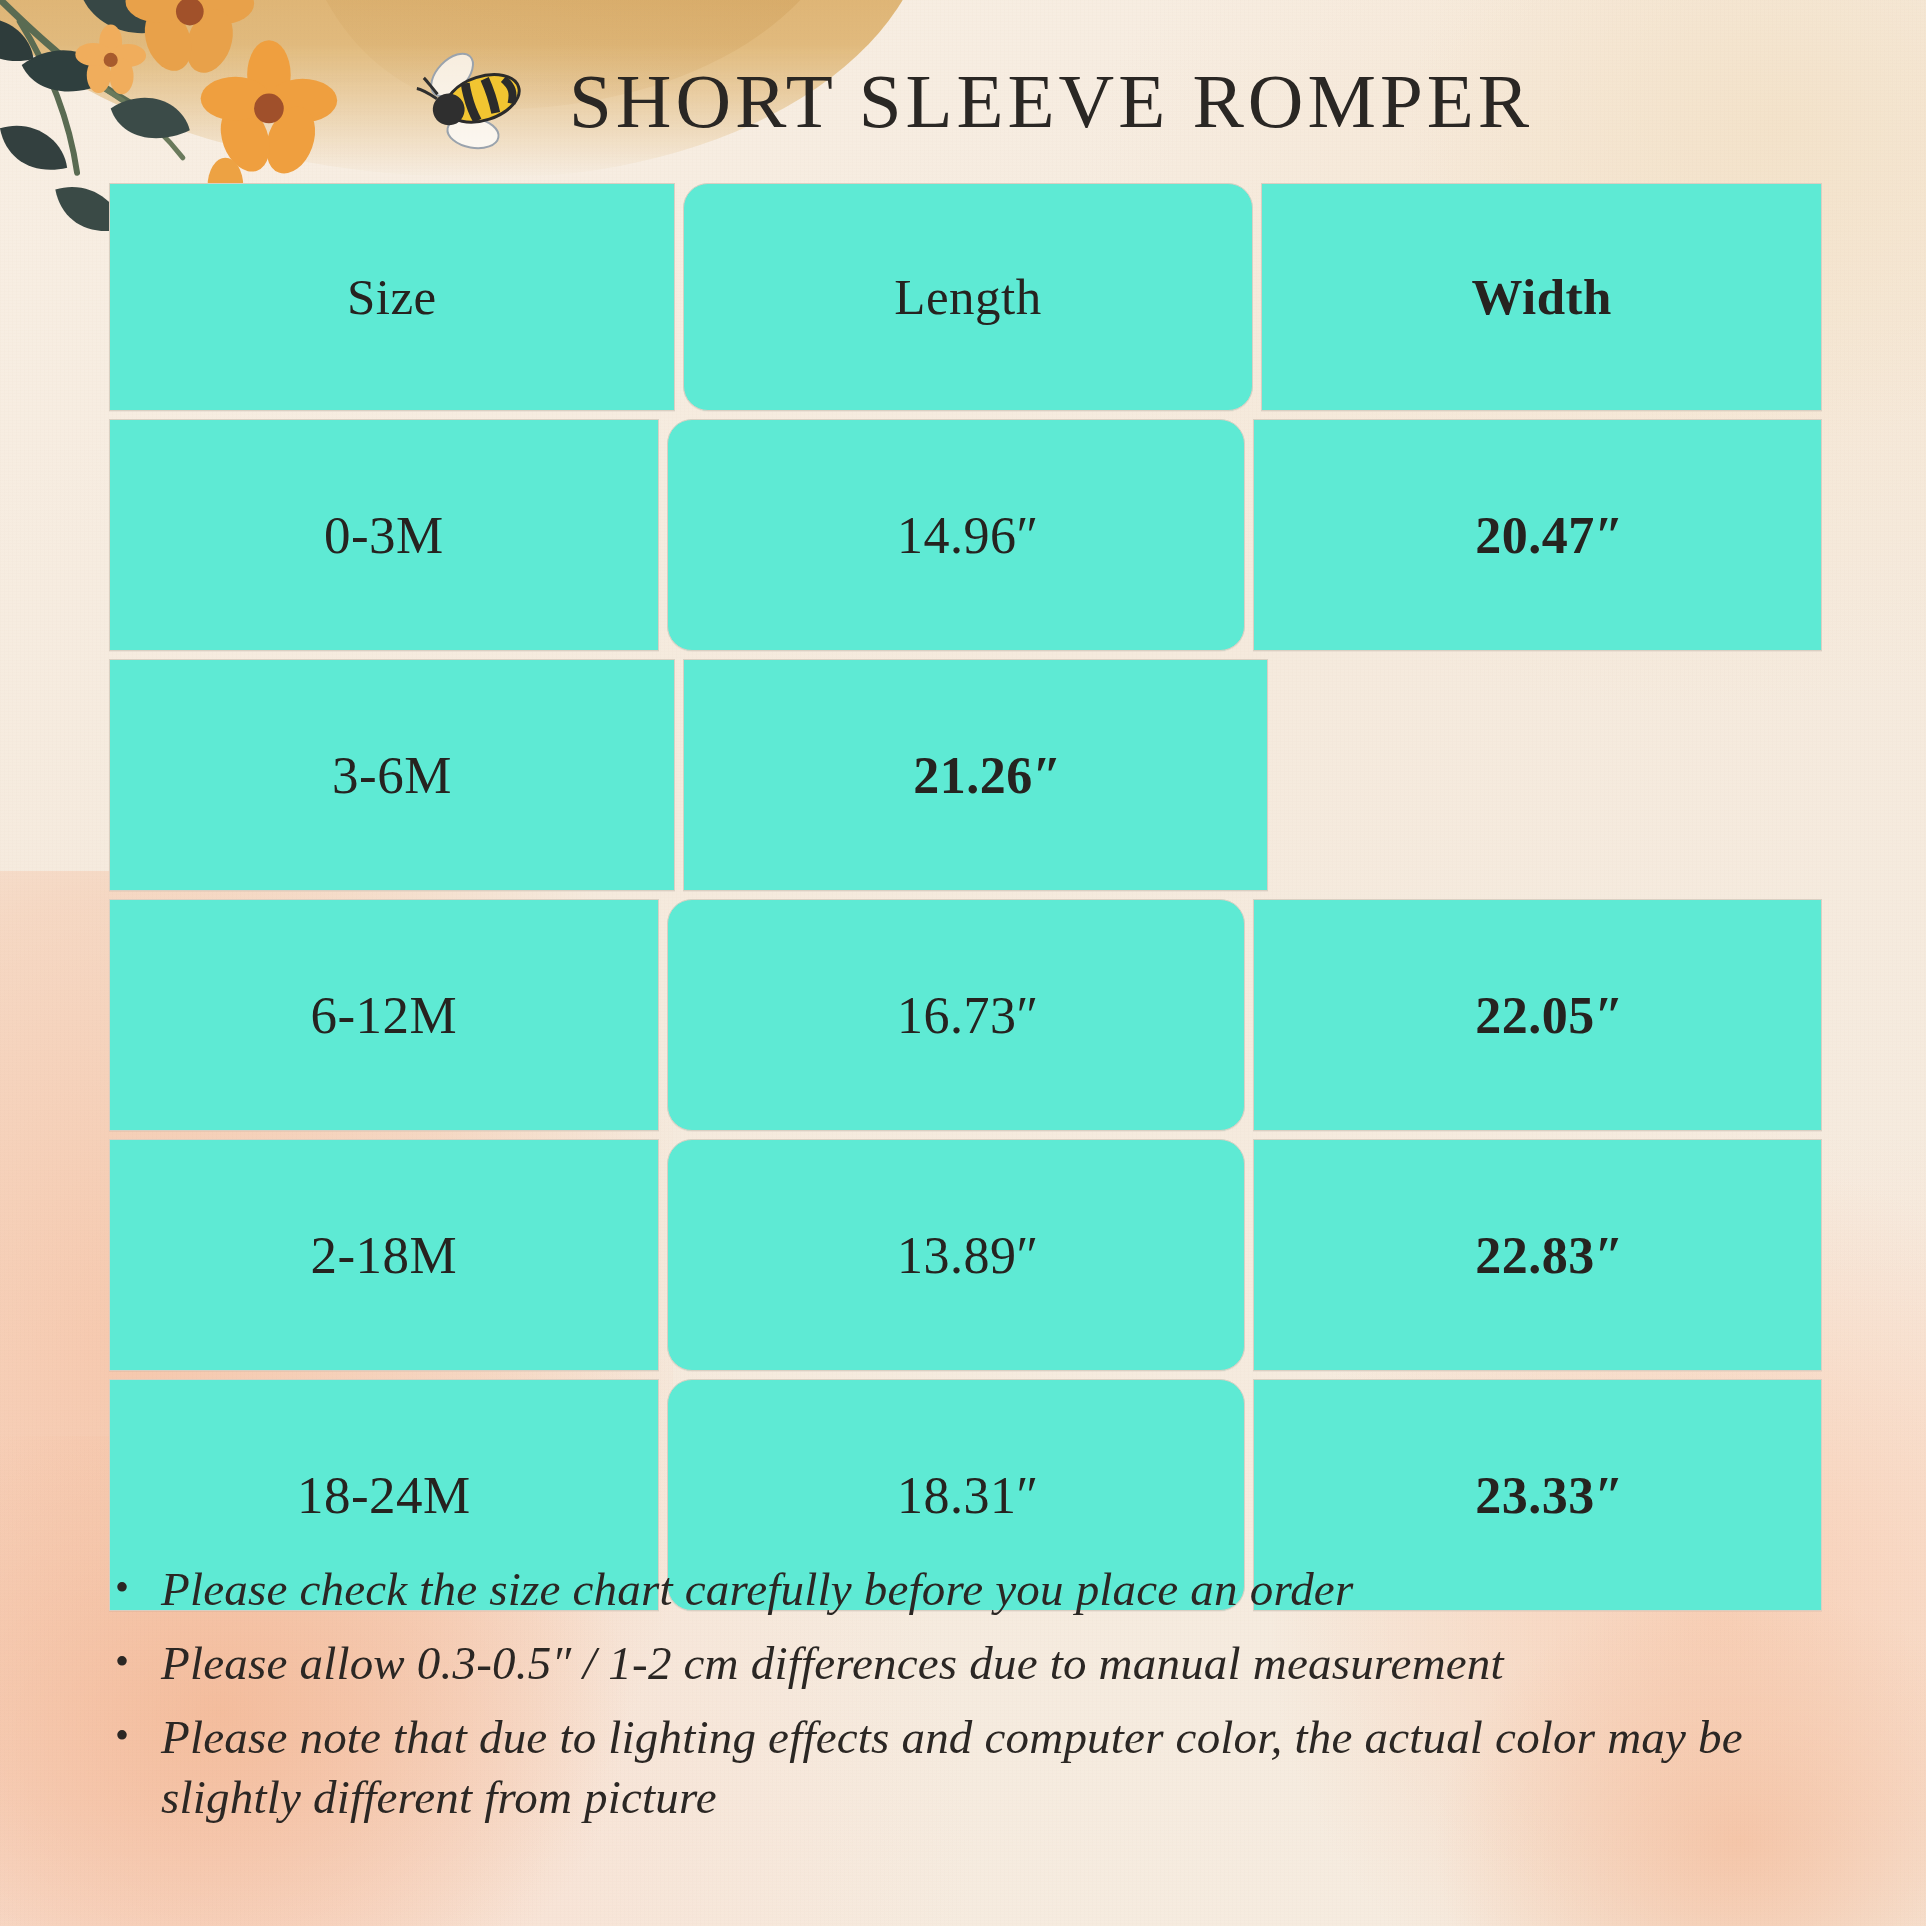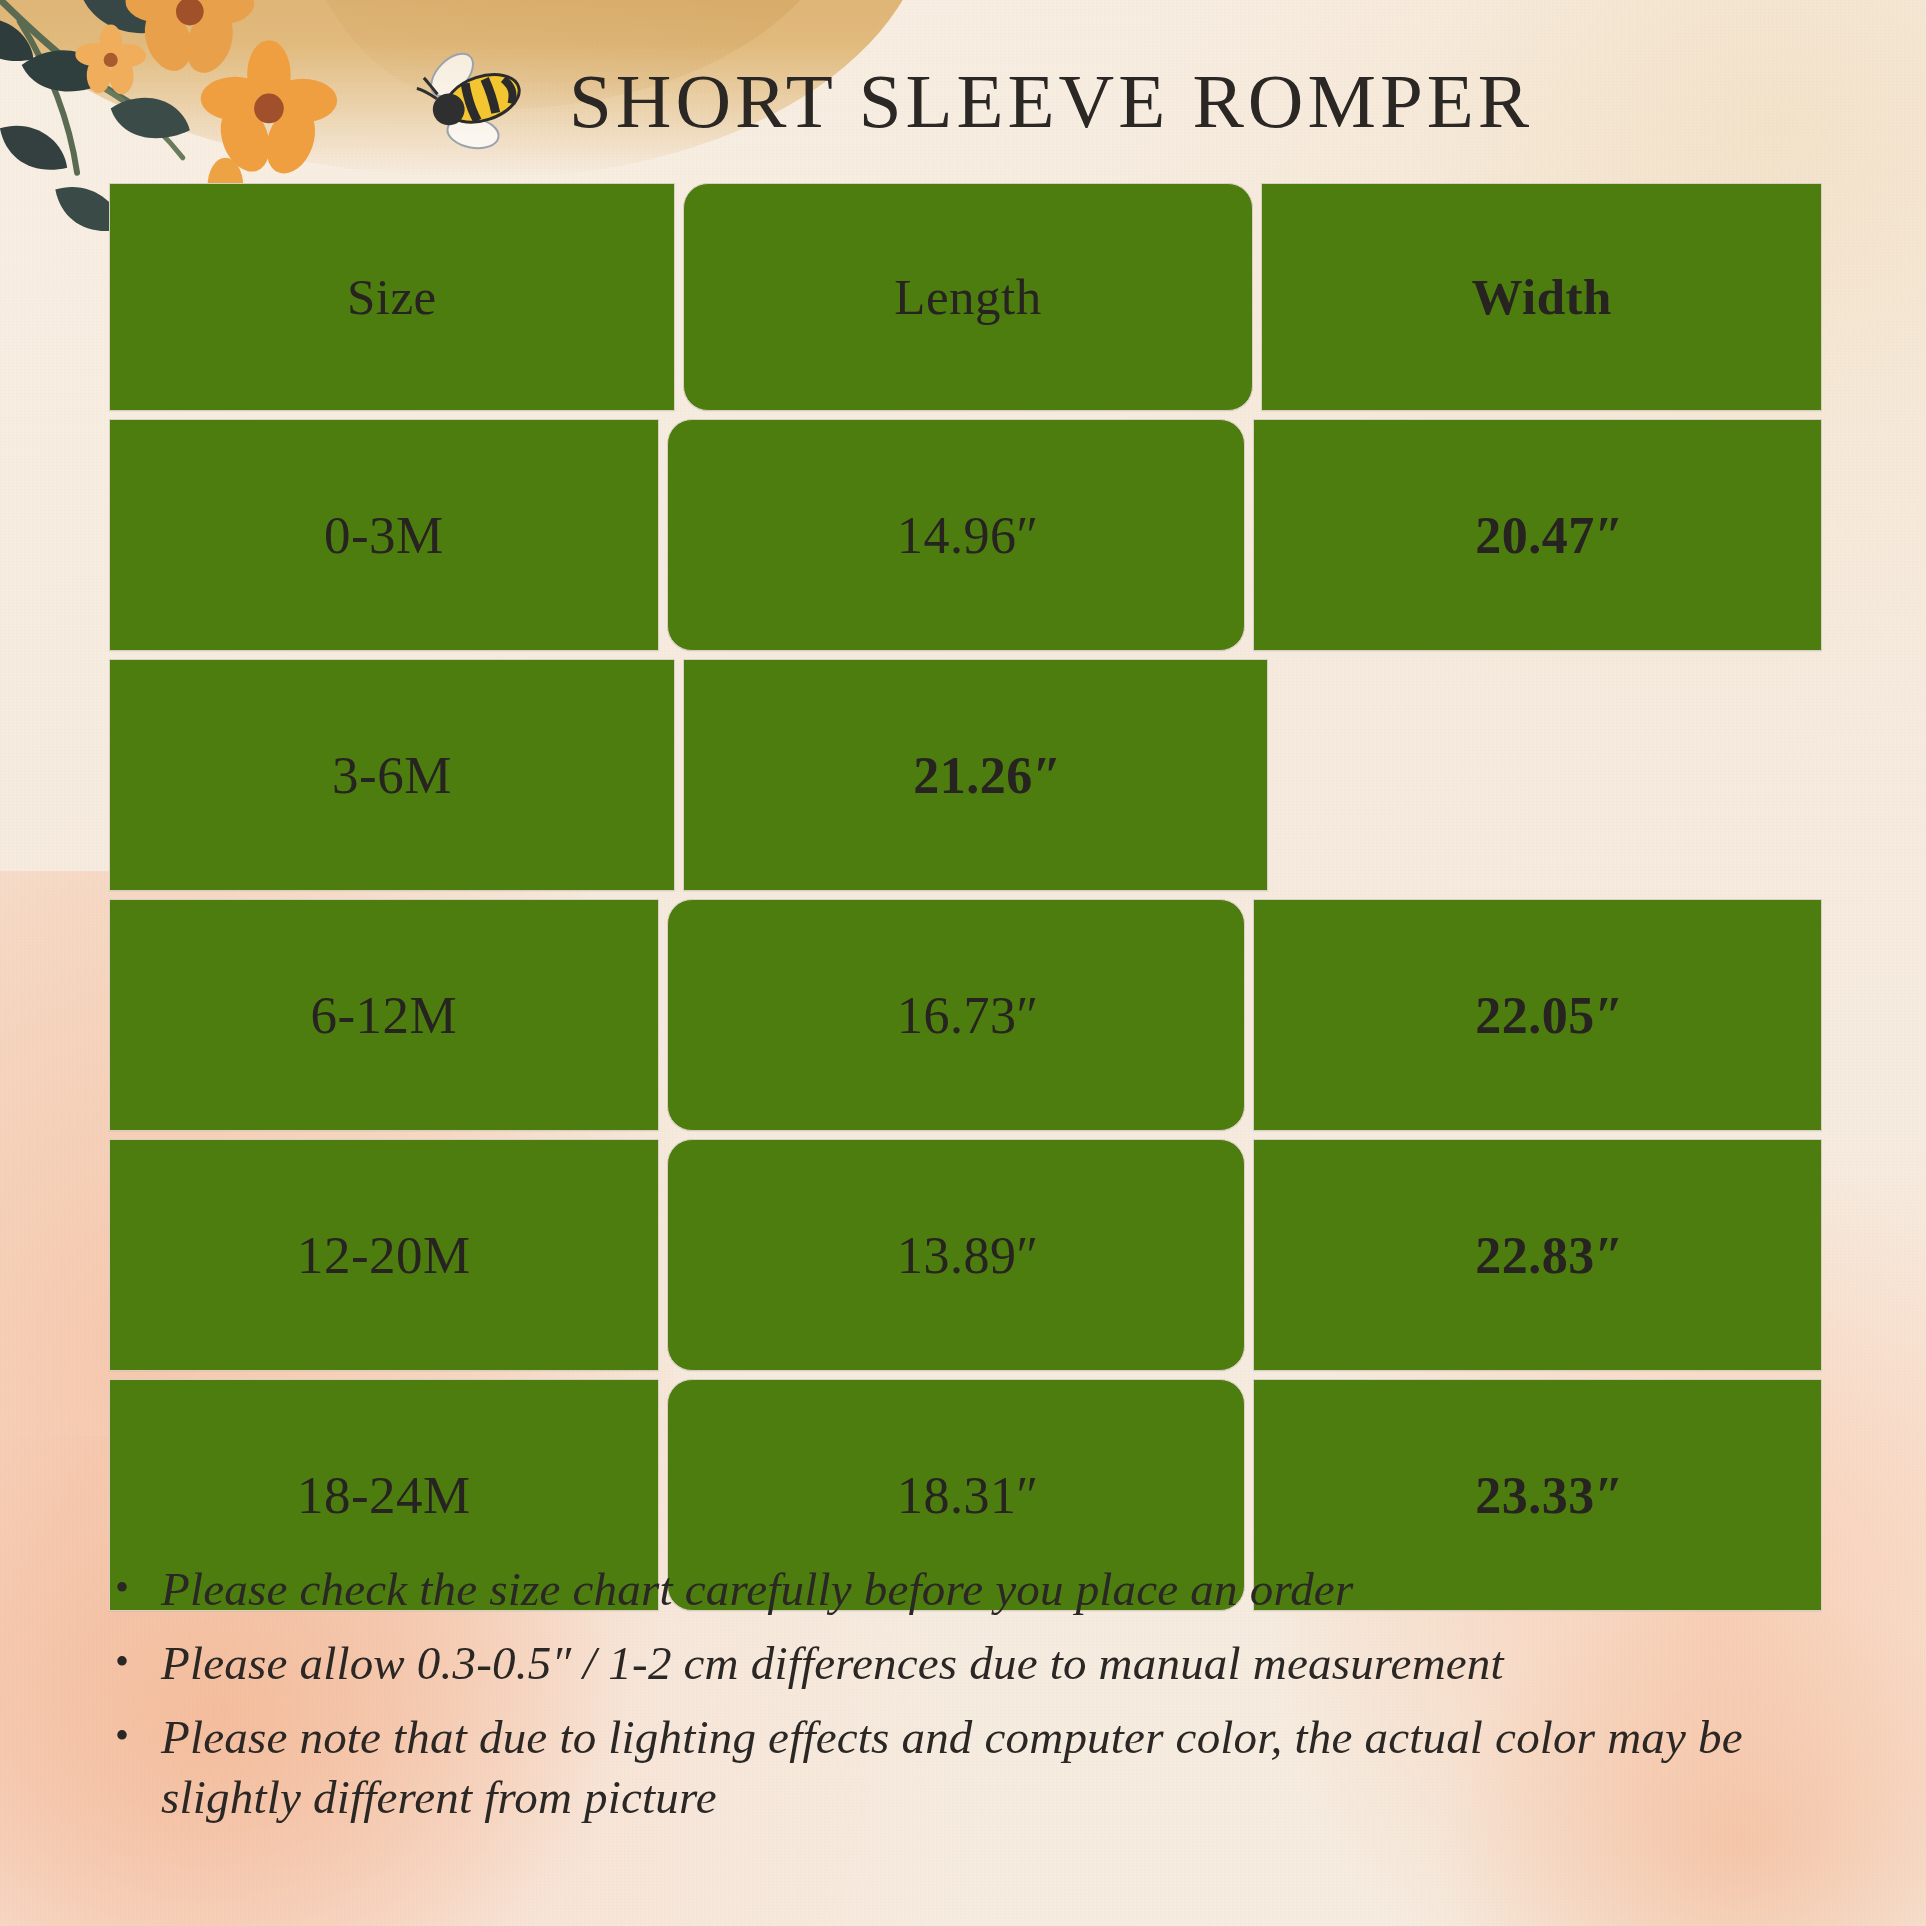--- a/index.html
+++ b/index.html
@@ -128,21 +128,21 @@
     left: 109px;
     top: 183px;
     width: 1713px;
   }
   .row {
     display: flex;
     gap: 8px;
     margin-bottom: 8px;
   }
   .cell {
-    background: #4d7c0f;
+    background: #5eead4;
     border: 1px solid #d9cfc2;
     box-shadow: 0 1px 0 rgba(0,0,0,.04);
     display: flex;
     align-items: center;
     justify-content: center;
     color: #262320;
     font-family: "Liberation Serif", serif;
   }
   .c-size  { width: 564px; }
   .c-len   { width: 569px; border-radius: 25px; }
@@ -303,21 +303,21 @@
     <div class="cell c-wid num">21.26″</div>
   </div>
 
   <div class="row body">
     <div class="cell c-size">6-12M</div>
     <div class="cell c-len num">16.73″</div>
     <div class="cell c-wid num">22.05″</div>
   </div>
 
   <div class="row body">
-    <div class="cell c-size">12-20M</div>
+    <div class="cell c-size">2-18M</div>
     <div class="cell c-len num">13.89″</div>
     <div class="cell c-wid num">22.83″</div>
   </div>
 
   <div class="row body">
     <div class="cell c-size">18-24M</div>
     <div class="cell c-len num">18.31″</div>
     <div class="cell c-wid num">23.33″</div>
   </div>
 

